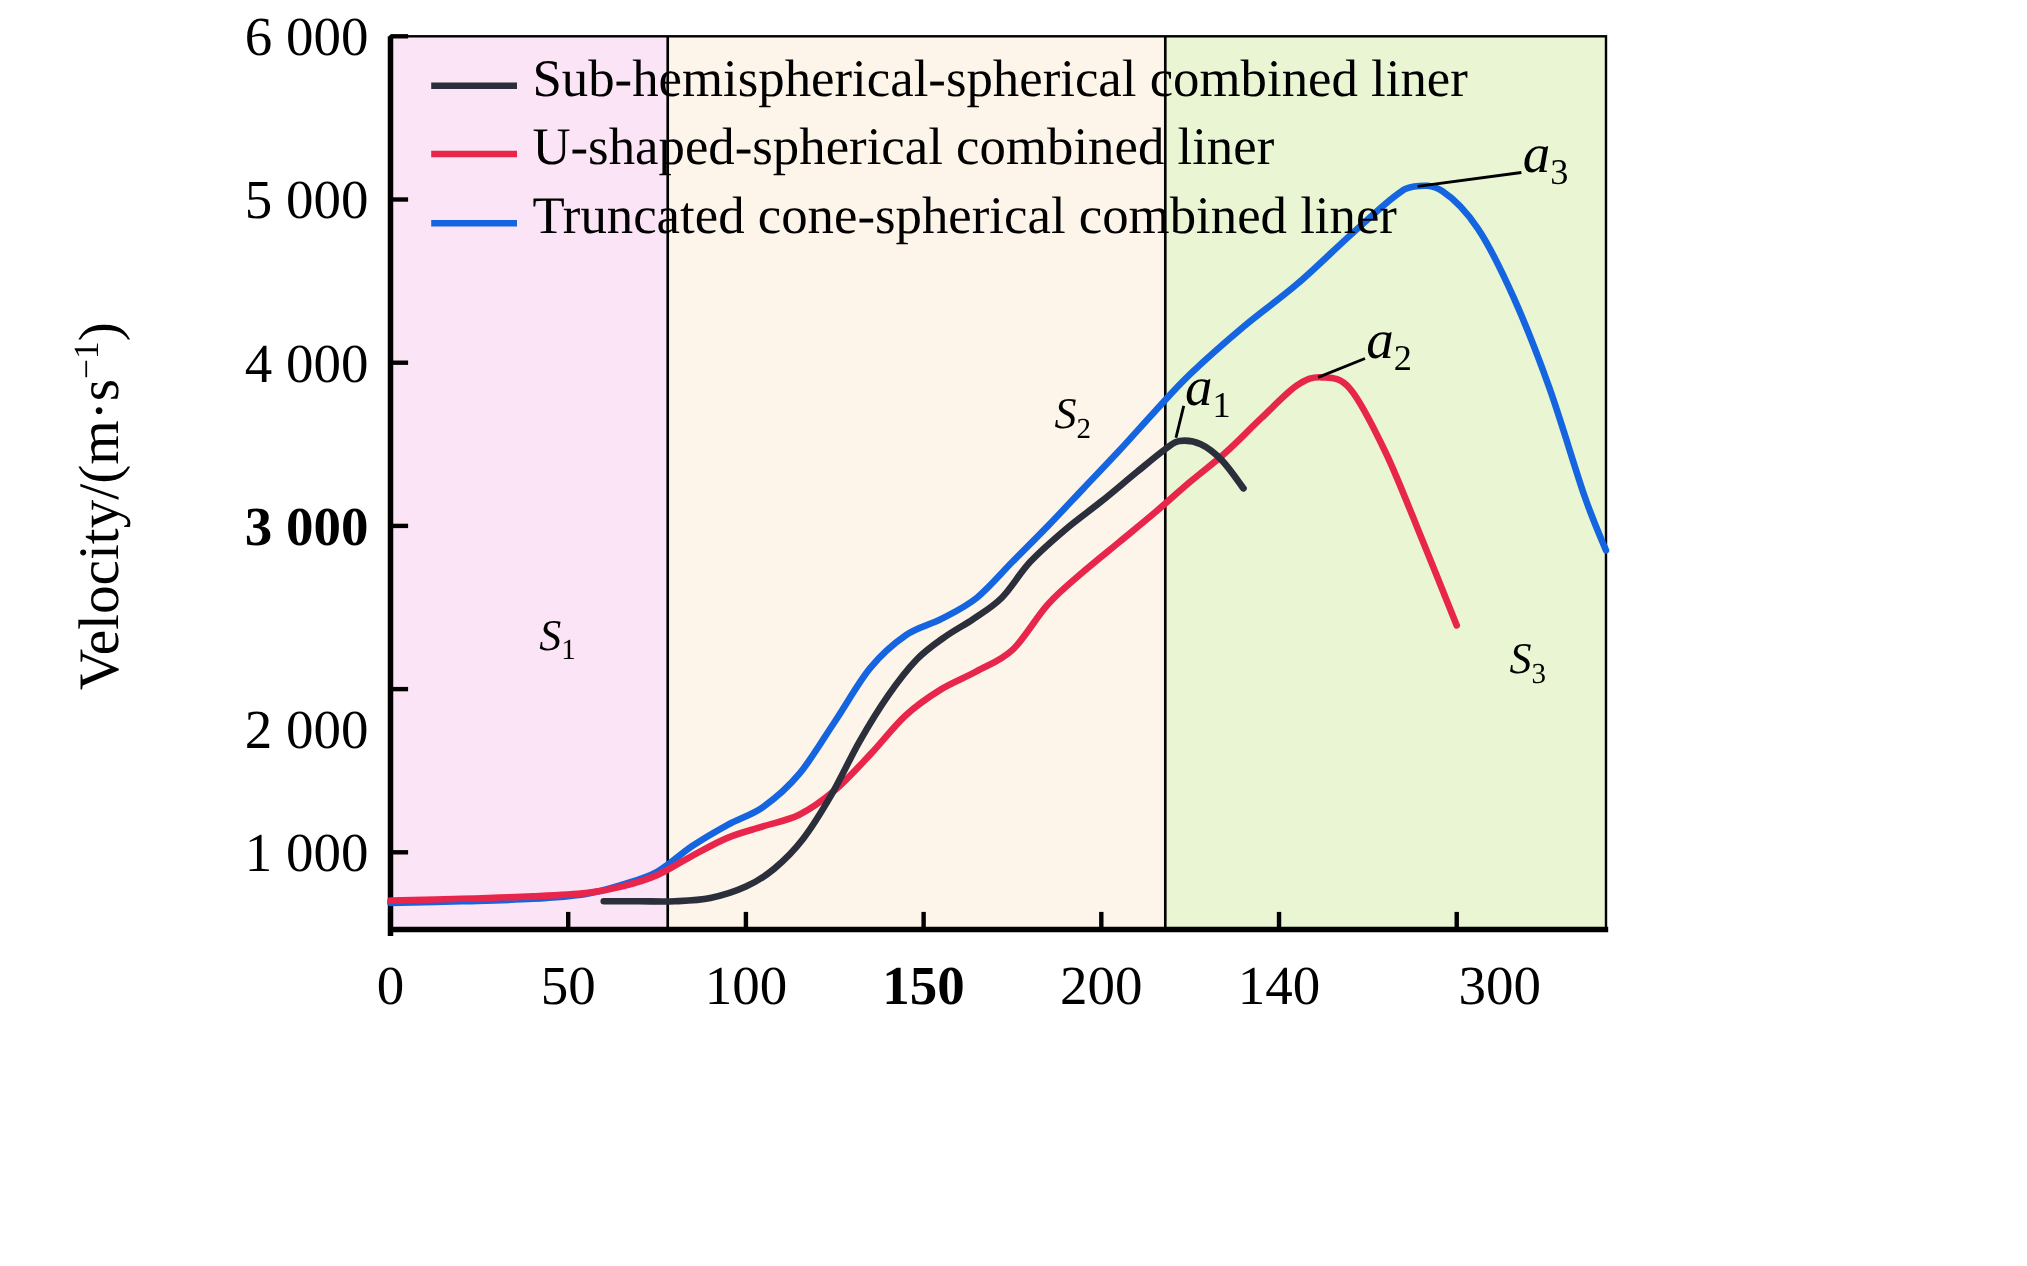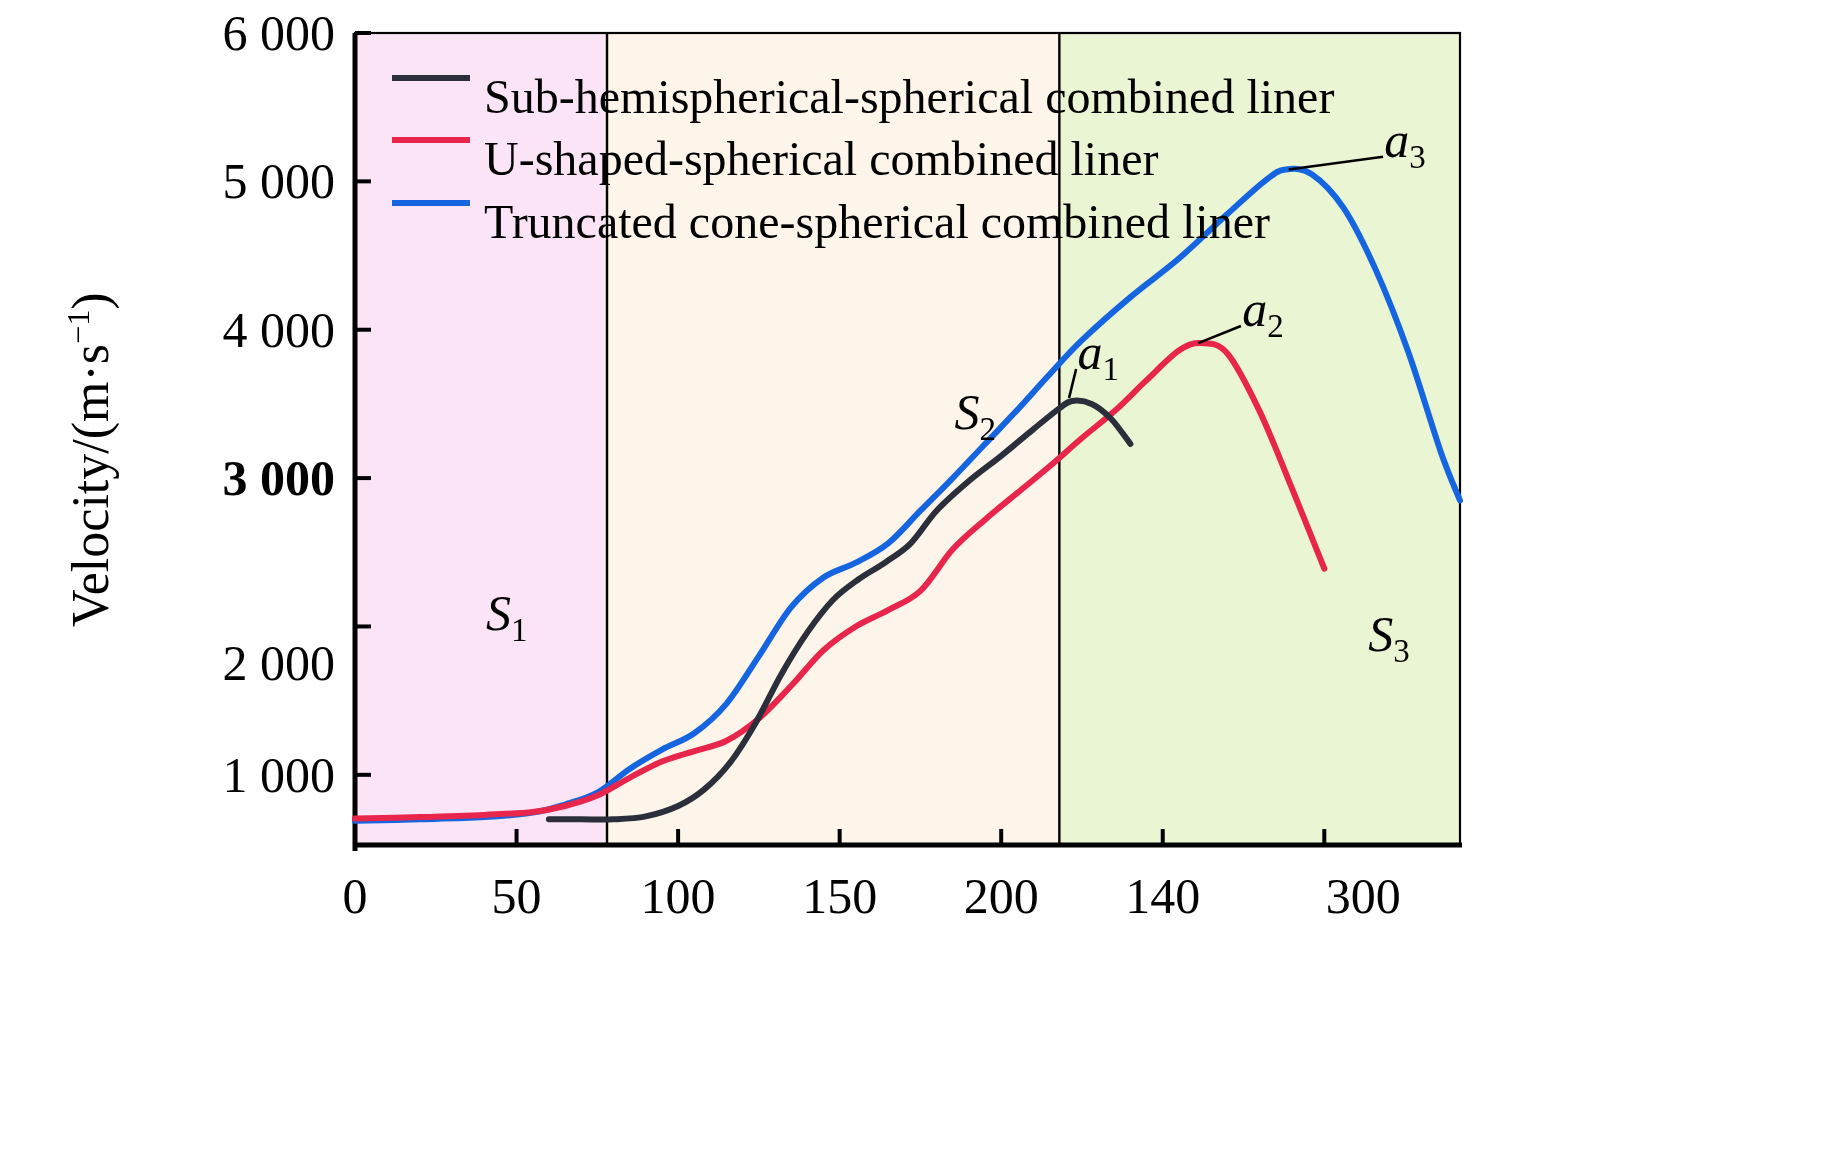--- a/index.html
+++ b/index.html
@@ -42,29 +42,27 @@
     text-align:center;
     font-size:50px;
     white-space:nowrap;
     transform:translateX(-50%);
   }
   .legend-label {
     position:absolute;
     font-size:48px;
     white-space:nowrap;
     line-height:1;
-    margin-top:25px;
   }
   .region-label {
     position:absolute;
-    font-size:50px;
+    font-size:40px;
     font-style:italic;
     white-space:nowrap;
     transform:translate(-50%,-50%);
-    margin-top:36px;
   }
   .region-label sub { font-style:normal; font-size:0.66em; vertical-align:sub; }
   .ann-label {
     position:absolute;
     font-size:50px;
     font-style:italic;
     white-space:nowrap;
     transform:translate(-50%,-50%);
   }
   .ann-label sub { font-style:normal; font-size:0.66em; vertical-align:sub; }
@@ -127,21 +125,21 @@
       <div class="ytick" style="left: 135px; width: 200px; top: 663px;">2 000</div>
       <div class="ytick" style="left: 135px; width: 200px; top: 478.094px; font-weight: bold;">3 000</div>
       <div class="ytick" style="left: 135px; width: 200px; top: 329.729px;">4 000</div>
       <div class="ytick" style="left: 135px; width: 200px; top: 181.365px;">5 000</div>
       <div class="ytick" style="left: 135px; width: 200px; top: 33px;">6 000</div>
     </div>
   <div id="xtick-layer">
       <div class="xtick" style="left: 355px; top: 867px;">0</div>
       <div class="xtick" style="left: 516.55px; top: 867px;">50</div>
       <div class="xtick" style="left: 678.099px; top: 867px;">100</div>
-      <div class="xtick" style="left: 839.649px; top: 867px;">150</div>
+      <div class="xtick" style="left: 839.649px; top: 867px; font-weight: bold;">150</div>
       <div class="xtick" style="left: 1001.2px; top: 867px;">200</div>
       <div class="xtick" style="left: 1162.75px; top: 867px;">140</div>
       <div class="xtick" style="left: 1324.3px; top: 867px; margin-left: 39px;">300</div>
     </div>
   <div id="legend-layer">
       <div class="legend-label" style="left: 484px; top: 48px;">Sub-hemispherical-spherical combined liner</div>
       <div class="legend-label" style="left: 484px; top: 110px;">U-shaped-spherical combined liner</div>
       <div class="legend-label" style="left: 484px; top: 173px;">Truncated cone-spherical combined liner</div>
     </div>
   <div id="region-label-layer">

